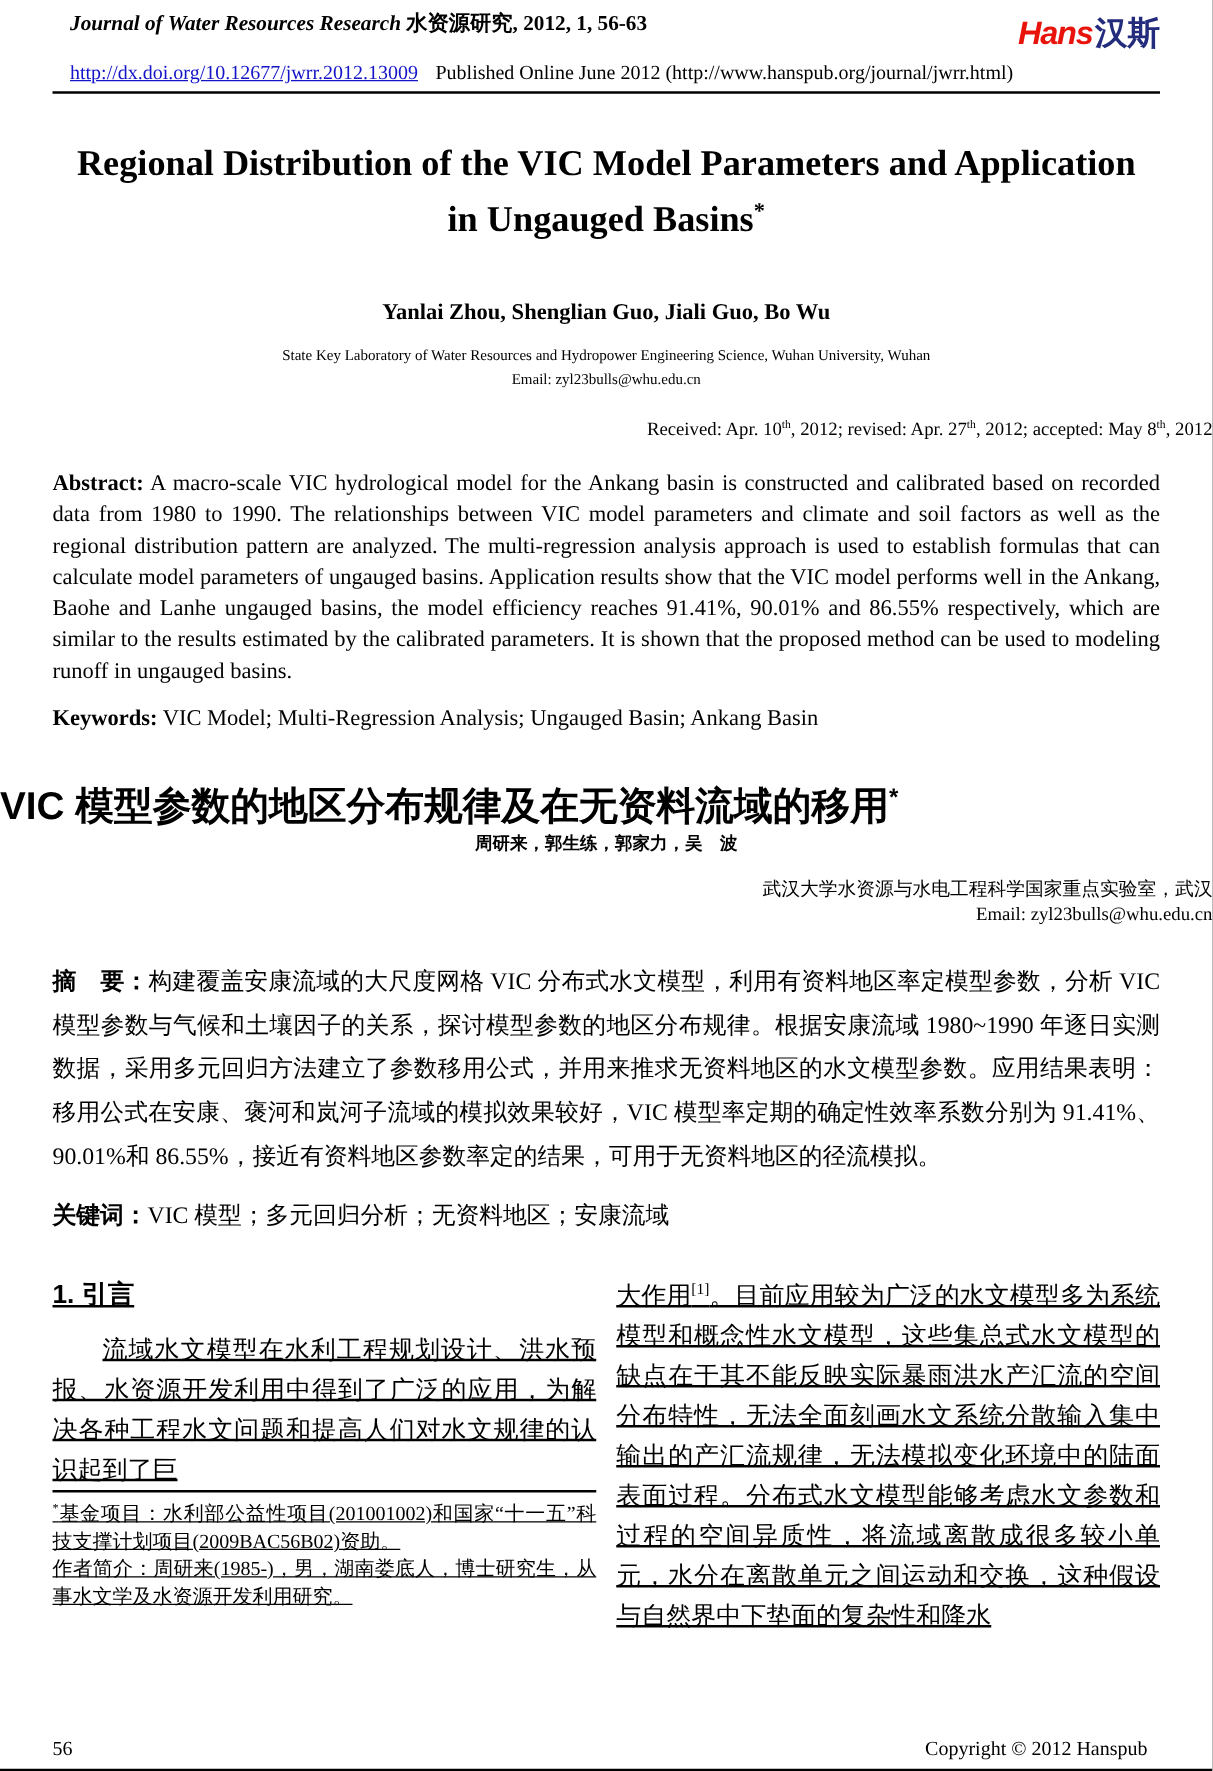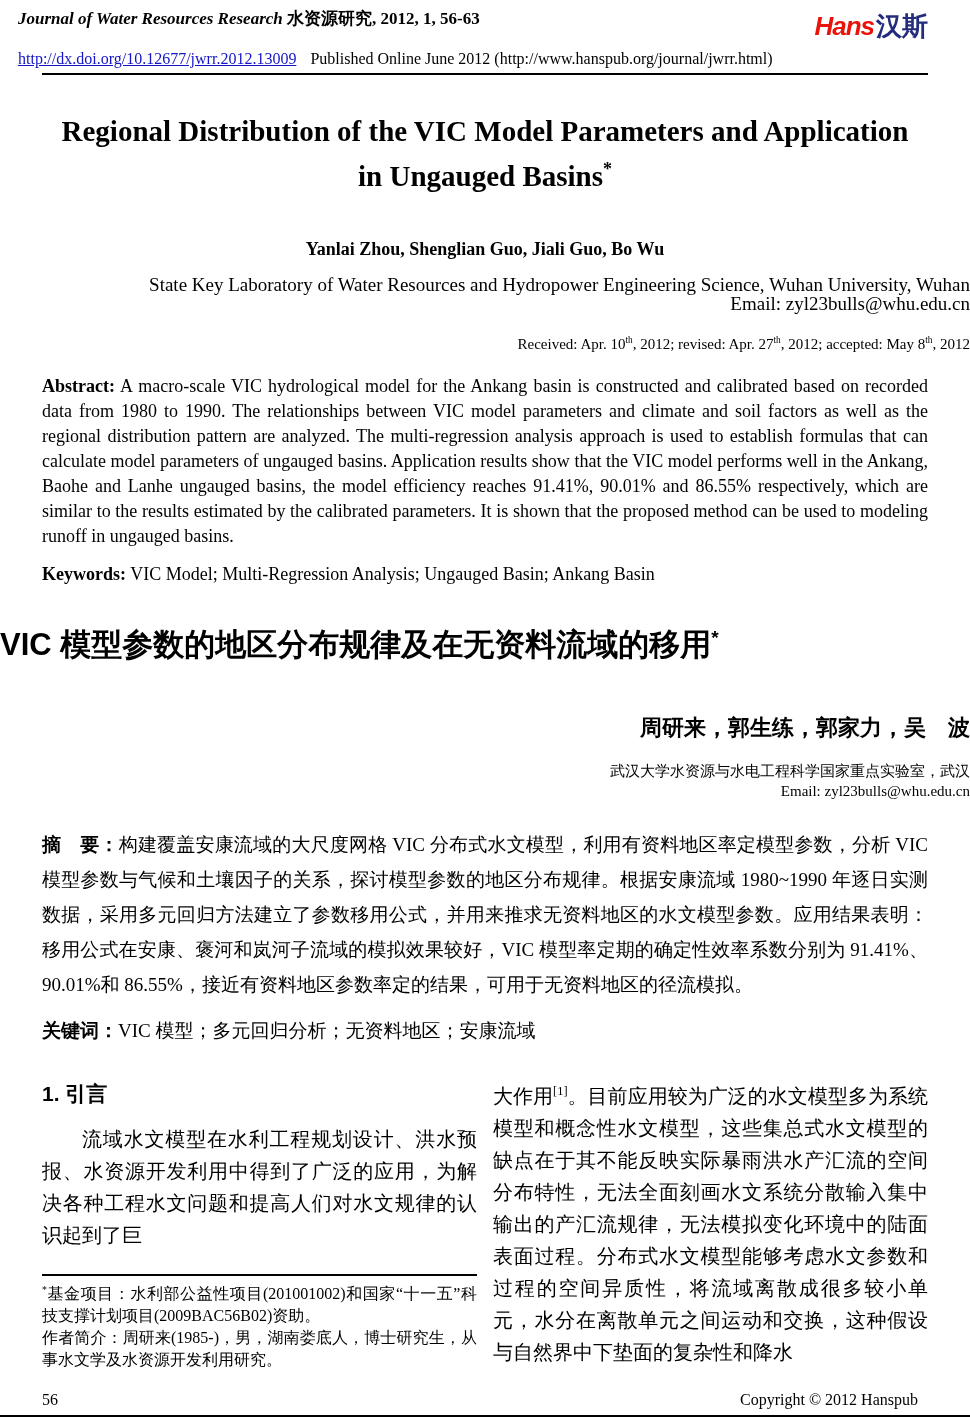--- a/index.html
+++ b/index.html
@@ -7,53 +7,53 @@
   .page {
     position:relative;
     width:970px; height:1417px;
     margin:0 auto;
     background:#ffffff;
     color:#000;
     font-family:"Liberation Serif","DejaVu Serif",serif;
     overflow:hidden;
   }
   
-  .header { display:flex; justify-content:space-between; align-items:flex-start; padding:7px 42px 0 18px; }
+  .header { display:flex; justify-content:space-between; align-items:flex-start; padding:7px 42px 0 56px; }
   .hdr-line1 { font-size:17px; font-weight:bold; }
   .hdr-journal-en { font-style:italic; }
   .hdr-line2 { font-size:16px; margin-top:20px; font-weight:normal; }
   .doi-link { color:#1414c8; text-decoration:underline; cursor:pointer; }
   .hdr-pub { margin-left:14px; }
   .logo { font-family:"Liberation Sans","DejaVu Sans",sans-serif; font-size:26px; font-weight:bold; white-space:nowrap; margin-top:2px; }
   .logo-hans { color:#e8140c; font-style:italic; letter-spacing:-1px; }
   .logo-zh { color:#232b7c; margin-left:2px; }
   .hdr-rule { border:none; border-top:2px solid #000; margin:5px 42px 0 42px; }
   
   .title-en { text-align:center; margin:34px 60px 0 60px; font-size:29px; font-weight:bold; line-height:45px; }
   sup { font-size:0.62em; vertical-align:super; line-height:0; }
   .authors-en { text-align:center; margin-top:40px; font-size:18px; font-weight:bold; }
-  .affil-block { text-align:right; margin-top:15px; font-size:19px; line-height:19px; }
+  .affil-block { text-align:center; margin-top:15px; font-size:12px; line-height:19px; }
   .received-line { text-align:right; margin-top:23px; font-size:15px; }
   .abstract { margin:21px 42px 0 42px; font-size:18px; line-height:25px; text-align:justify; }
   .lbl-serif { font-weight:bold; }
   .keywords { margin:15px 42px 0 42px; font-size:18px; }
   .title-zh { text-align:left; margin-top:39px; font-size:31px; font-weight:bold; font-family:"Liberation Sans","DejaVu Sans",sans-serif; }
-  .authors-zh { text-align:right; margin-top:47px; font-size:22px; font-weight:bold; }
+  .authors-zh { text-align:center; font-size:14px; font-weight:bold; }
   .affil-zh { text-align:right; margin-top:18px; font-size:15px; line-height:20px; }
   .dates-zh { text-align:center; margin-top:20px; font-size:15px; }
   .abstract-zh { margin:26px 42px 0 42px; font-size:19px; line-height:35px; text-align:justify; }
   .zh-label { font-family:"Liberation Sans","DejaVu Sans",sans-serif; font-weight:bold; }
   .keywords-zh { margin:16px 42px 0 42px; font-size:19px; }
   
-  .columns { display:flex; gap:16px; margin:36px 42px 0 42px; }
+  .columns { display:flex; gap:16px; margin:36px 42px 0 42px;text-decoration:underline; }
   .col { flex:1; min-width:0; }
   .sec-heading { font-family:"Liberation Sans","DejaVu Sans",sans-serif; font-size:21px; font-weight:bold; margin-bottom:15px; }
   .body-par { font-size:20px; line-height:32px; text-align:justify; }
   .indent { text-indent:2em; }
-  .footnote { margin-top:23px; border-top:2px solid #000; padding-top:7px; font-size:16px; line-height:22px; text-align:justify; }
+  .footnote { border-top:2px solid #000; padding-top:7px; font-size:16px; line-height:22px; text-align:justify; }
   
   .footer { position:absolute; left:42px; right:52px; bottom:8px; display:flex; justify-content:space-between; font-size:16px; }
   .bottom-bar { position:absolute; left:0; right:0; bottom:0; height:2px; background:#000; }
 </style>
 </head>
 <body>
 
 <div class="page">
 
   <div class="header">

